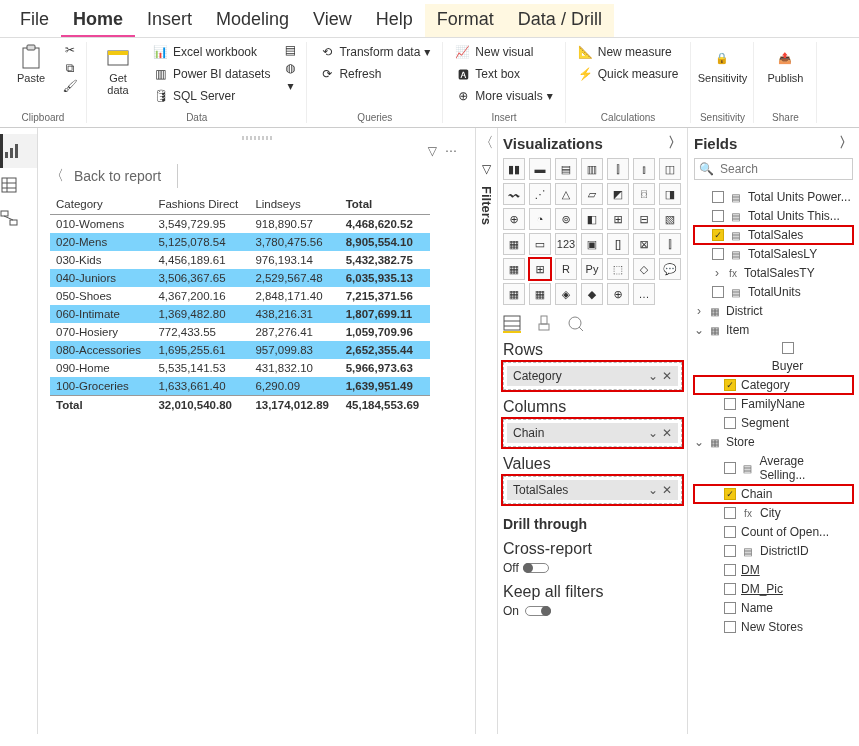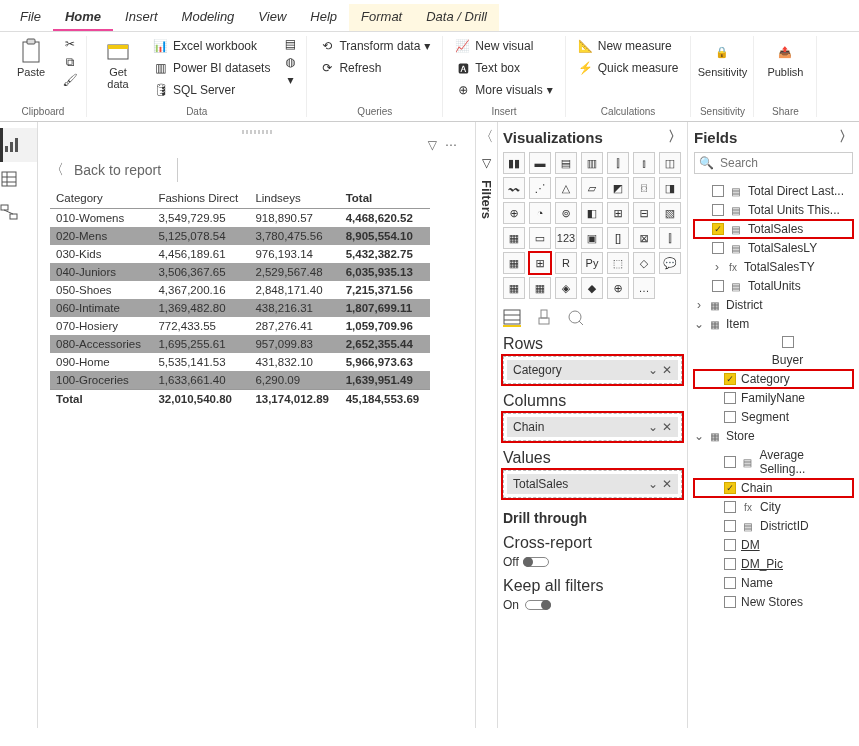--- a/index.html
+++ b/index.html
@@ -1,18 +1,18 @@
 <!DOCTYPE html>
 <html><head>
 <meta charset="utf-8">
 <style>
 * { box-sizing: border-box; font-family: 'Segoe UI', sans-serif; }
 body { margin: 0; width: 859px; height: 746px; background: #fff; font-size: 12px; color: #333; overflow: hidden; }
 .tabs { display: flex; border-bottom: 1px solid #ddd; padding: 4px 8px 0; }
-.tab { padding: 5px 12px; cursor: pointer; font-size: 13px; font-style: italic; }
+.tab { padding: 5px 12px; cursor: pointer; font-size: 18px; }
 .tab.active { border-bottom: 2px solid #ec4899; font-weight: 600; }
 .tab.context { background: #fff8e1; }
 .ribbon { display: flex; border-bottom: 1px solid #ccc; padding: 4px 0; }
 .rgroup { display: flex; flex-direction: column; align-items: center; padding: 0 8px; border-right: 1px solid #eee; }
 .rgroup-body { display: flex; align-items: flex-start; gap: 8px; min-height: 68px; }
 .rgcol { display: flex; flex-direction: column; gap: 2px; }
 .rbtn-big { display: flex; flex-direction: column; align-items: center; width: 46px; padding: 2px; cursor: pointer; font-size: 11px; text-align: center; }
 .rbtn-sm { display: flex; align-items: center; gap: 4px; padding: 2px 4px; cursor: pointer; font-size: 12px; white-space: nowrap; }
 .ricon { width: 16px; height: 16px; display: inline-flex; align-items: center; justify-content: center; }
 .ricon-lg { width: 28px; height: 28px; }
@@ -23,21 +23,21 @@
 .lrail-item.active { border-left: 3px solid #333; background: #f2f2f2; }
 .canvas { flex: 1; position: relative; padding: 8px 12px; }
 .grip { width: 30px; height: 4px; background: repeating-linear-gradient(90deg,#ccc 0 2px,transparent 2px 4px); margin: 0 auto 4px; }
 .canvash { display: flex; justify-content: flex-end; gap: 8px; padding-right: 6px; color: #666; }
 .back { display: flex; align-items: center; gap: 10px; padding: 6px 0; font-size: 14px; color: #666; }
 .back .sep { width: 1px; height: 24px; background: #ccc; margin-left: 6px; }
 table.data { border-collapse: collapse; width: 100%; max-width: 380px; font-size: 11.5px; font-variant-numeric: tabular-nums; }
 table.data th { text-align: left; padding: 4px 6px; border-bottom: 1px solid #999; font-weight: 400; color: #333; }
 table.data th.num, table.data td.num { text-align: left; }
 table.data td { padding: 3px 6px; }
-table.data tr.striped { background: #a3a3a3; }
+table.data tr.striped { background: #7dd3fc; }
 table.data .totalrow td { font-weight: 600; border-top: 1px solid #999; }
 table.data .bold { font-weight: 600; }
 .filters { width: 22px; border-left: 1px solid #ddd; display: flex; flex-direction: column; align-items: center; padding-top: 6px; gap: 10px; }
 .vtxt { writing-mode: vertical-rl; font-weight: 600; font-size: 13px; }
 .vizpane { width: 190px; border-left: 1px solid #ddd; padding: 6px 5px; overflow: hidden; }
 .panehd { display: flex; justify-content: space-between; align-items: center; font-weight: 600; font-size: 15px; margin-bottom: 6px; }
 .vizgrid { display: grid; grid-template-columns: repeat(7, 22px); gap: 3px 4px; }
 .vizico { width: 22px; height: 22px; border: 1px solid #ccc; display: flex; align-items: center; justify-content: center; cursor: pointer; font-size: 11px; background: #fafafa; }
 .vizico.sel { outline: 2px solid #d00; outline-offset: -1px; }
 .welltabs { display: flex; gap: 14px; margin: 10px 0 6px; }
@@ -443,21 +443,21 @@
         <span class="chev">〉</span>
       </div>
     <div class="search">
         <span>🔍</span>
         <input placeholder="Search" style="">
       </div>
     <div class="flist" id="flist">
         <div class="fitem" style="padding-left: 18px;">
           <span class="cb "></span>
           <span class="fico">▤</span>
-          <span>Total Direct Last...</span>
+          <span>Total Units Power...</span>
         </div>
         <div class="fitem" style="padding-left: 18px;">
           <span class="cb "></span>
           <span class="fico">▤</span>
           <span>Total Units This...</span>
         </div>
         <div class="fitem hl" style="padding-left: 18px;">
           <span class="cb chk">✓</span>
           <span class="fico">▤</span>
           <span>TotalSales</span>
@@ -517,20 +517,24 @@
           <span class="cb chk">✓</span>
           <span>Chain</span>
         </div>
         <div class="fitem" style="padding-left: 30px;">
           <span class="cb "></span>
           <span class="fico">fx</span>
           <span>City</span>
         </div>
         <div class="fitem" style="padding-left: 30px;">
           <span class="cb "></span>
+          <span>Count of Open...</span>
+        </div>
+        <div class="fitem" style="padding-left: 30px;">
+          <span class="cb "></span>
           <span class="fico">▤</span>
           <span>DistrictID</span>
         </div>
         <div class="fitem" style="padding-left: 30px; text-decoration: underline;">
           <span class="cb "></span>
           <span>DM</span>
         </div>
         <div class="fitem" style="padding-left: 30px; text-decoration: underline;">
           <span class="cb "></span>
           <span>DM_Pic</span>

